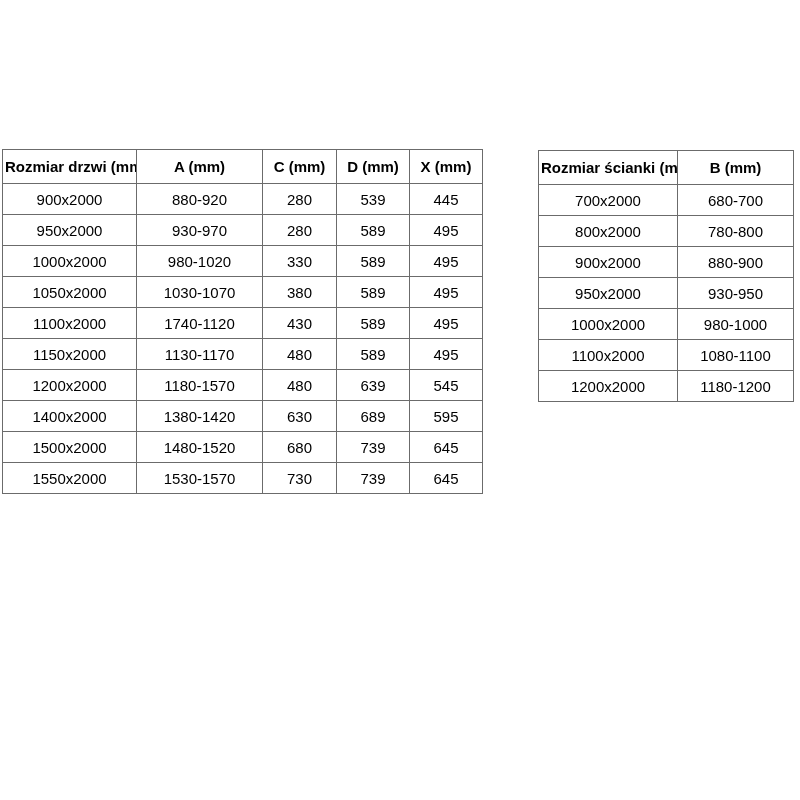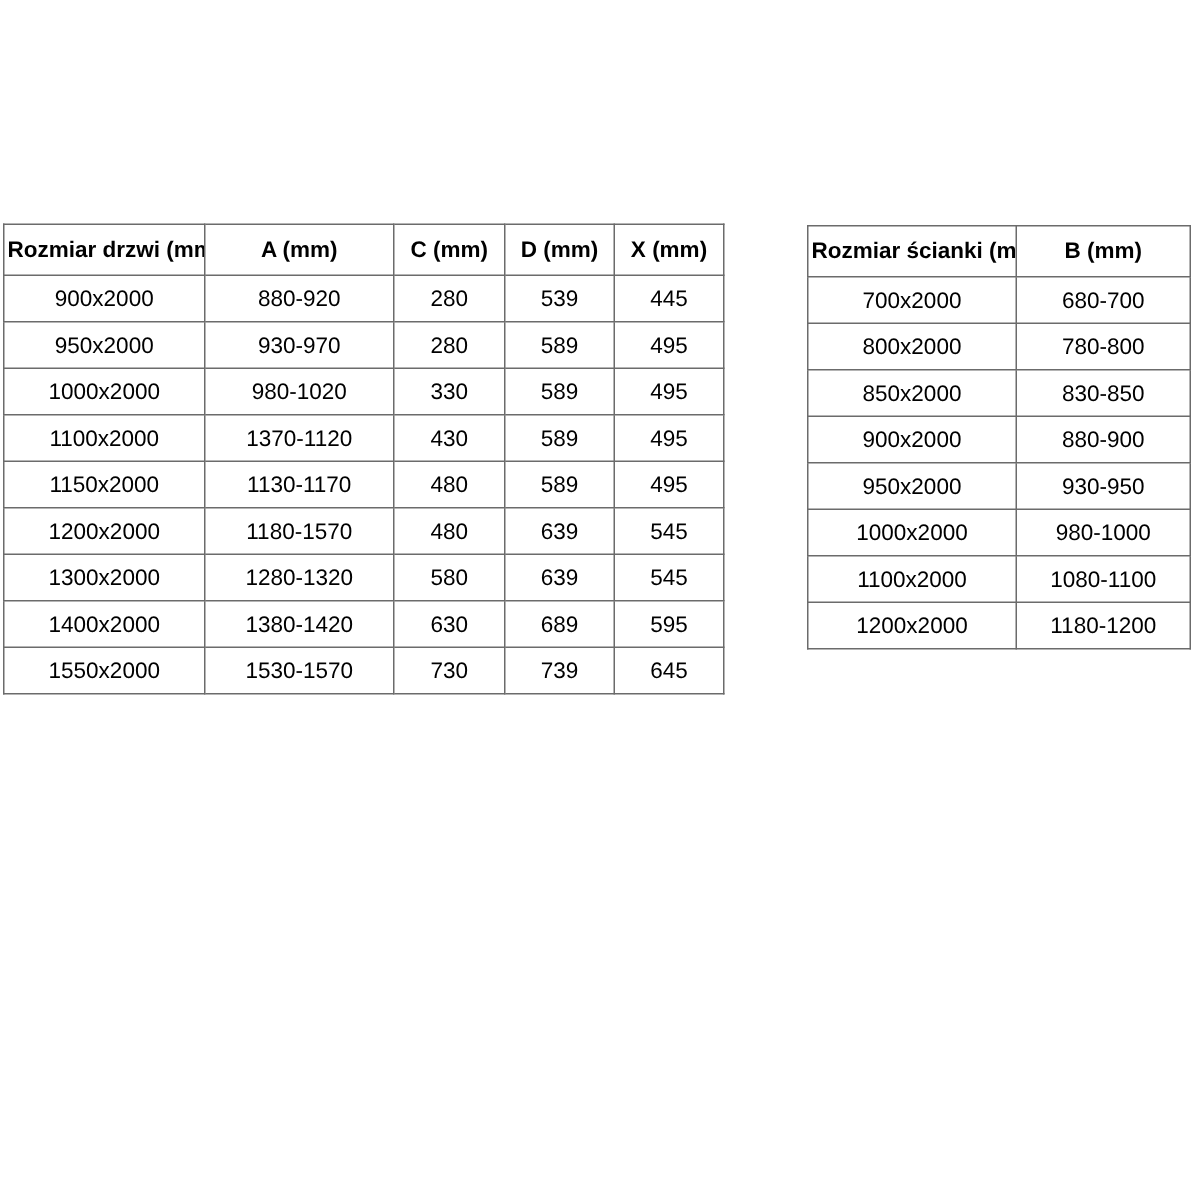--- a/index.html
+++ b/index.html
@@ -89,53 +89,60 @@
           <td>495</td>
         </tr>
         <tr>
           <td>1000x2000</td>
           <td>980-1020</td>
           <td>330</td>
           <td>589</td>
           <td>495</td>
         </tr>
         <tr>
+          <td>1050x2000</td>
+          <td>1030-1070</td>
+          <td>380</td>
+          <td>589</td>
+          <td>495</td>
+        </tr>
+        <tr>
           <td>1100x2000</td>
-          <td>1370-1120</td>
+          <td>1740-1120</td>
           <td>430</td>
           <td>589</td>
           <td>495</td>
         </tr>
         <tr>
           <td>1150x2000</td>
           <td>1130-1170</td>
           <td>480</td>
           <td>589</td>
           <td>495</td>
         </tr>
         <tr>
           <td>1200x2000</td>
           <td>1180-1570</td>
           <td>480</td>
           <td>639</td>
           <td>545</td>
         </tr>
         <tr>
-          <td>1300x2000</td>
-          <td>1280-1320</td>
-          <td>580</td>
-          <td>639</td>
-          <td>545</td>
-        </tr>
-        <tr>
           <td>1400x2000</td>
           <td>1380-1420</td>
           <td>630</td>
           <td>689</td>
           <td>595</td>
+        </tr>
+        <tr>
+          <td>1500x2000</td>
+          <td>1480-1520</td>
+          <td>680</td>
+          <td>739</td>
+          <td>645</td>
         </tr>
         <tr>
           <td>1550x2000</td>
           <td>1530-1570</td>
           <td>730</td>
           <td>739</td>
           <td>645</td>
         </tr>
       </tbody>
   </table>
@@ -154,24 +161,20 @@
     <tbody>
         <tr>
           <td>700x2000</td>
           <td>680-700</td>
         </tr>
         <tr>
           <td>800x2000</td>
           <td>780-800</td>
         </tr>
         <tr>
-          <td>850x2000</td>
-          <td>830-850</td>
-        </tr>
-        <tr>
           <td>900x2000</td>
           <td>880-900</td>
         </tr>
         <tr>
           <td>950x2000</td>
           <td>930-950</td>
         </tr>
         <tr>
           <td>1000x2000</td>
           <td>980-1000</td>

